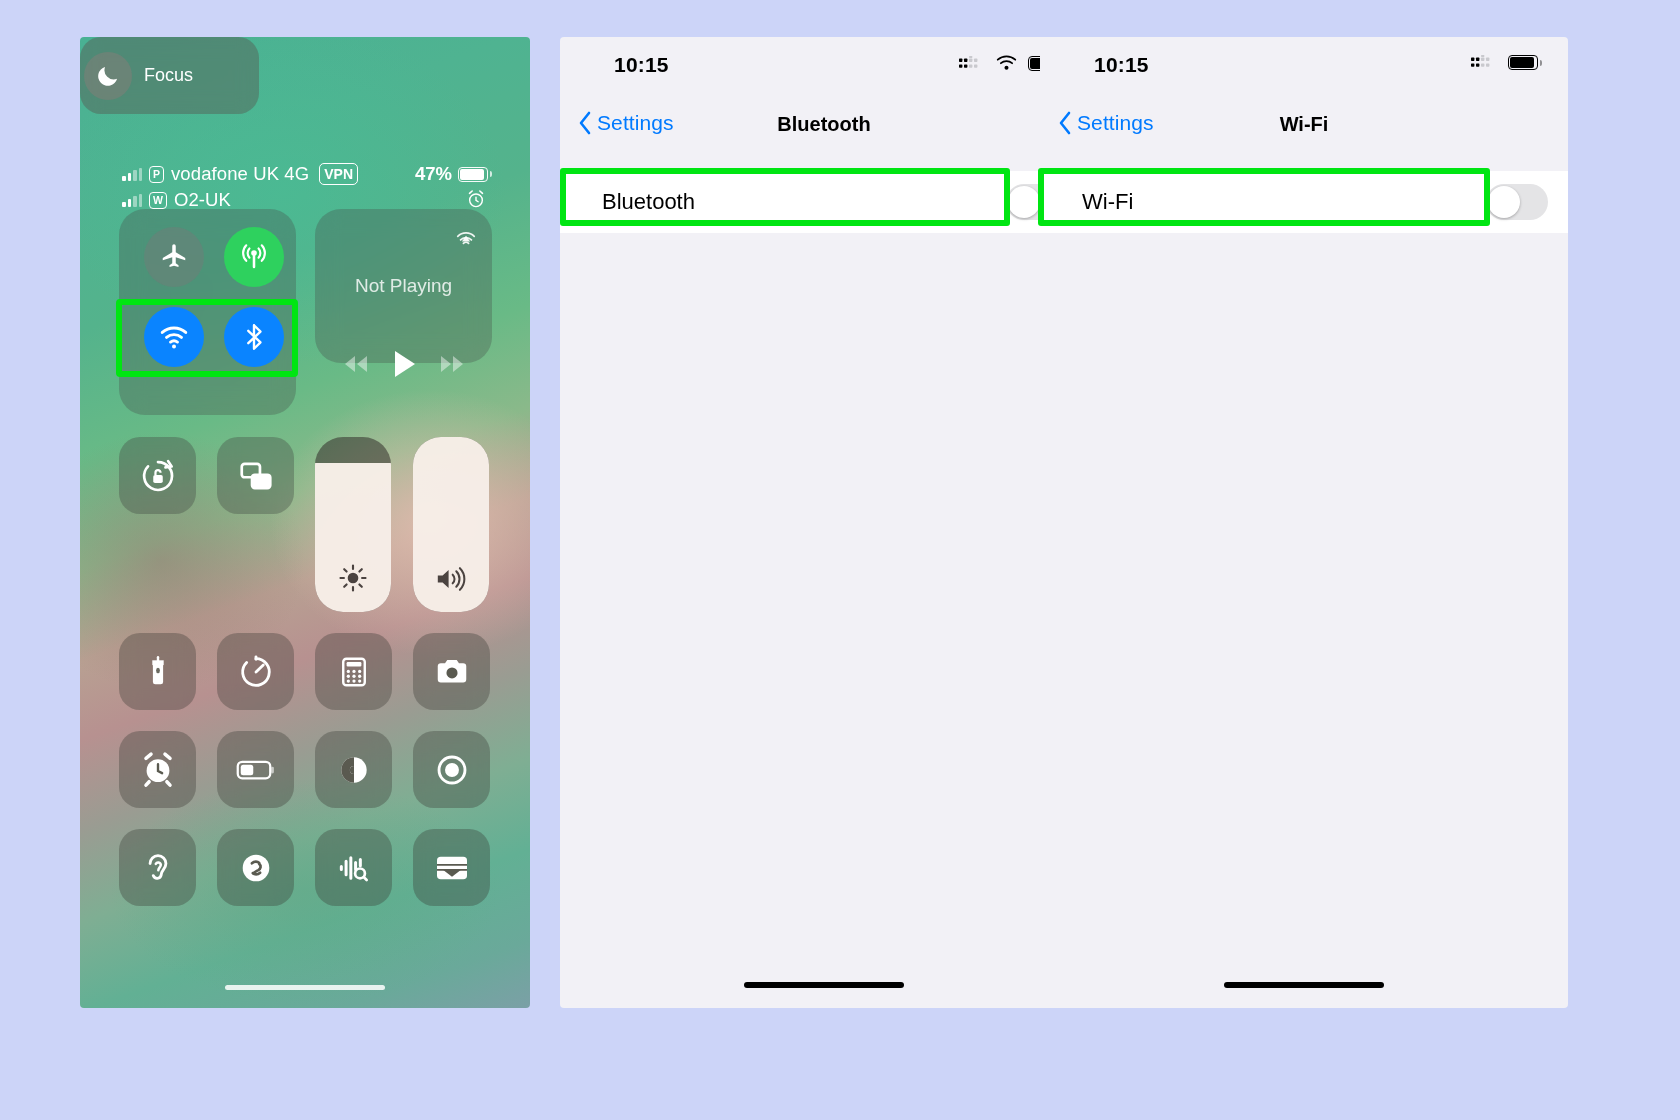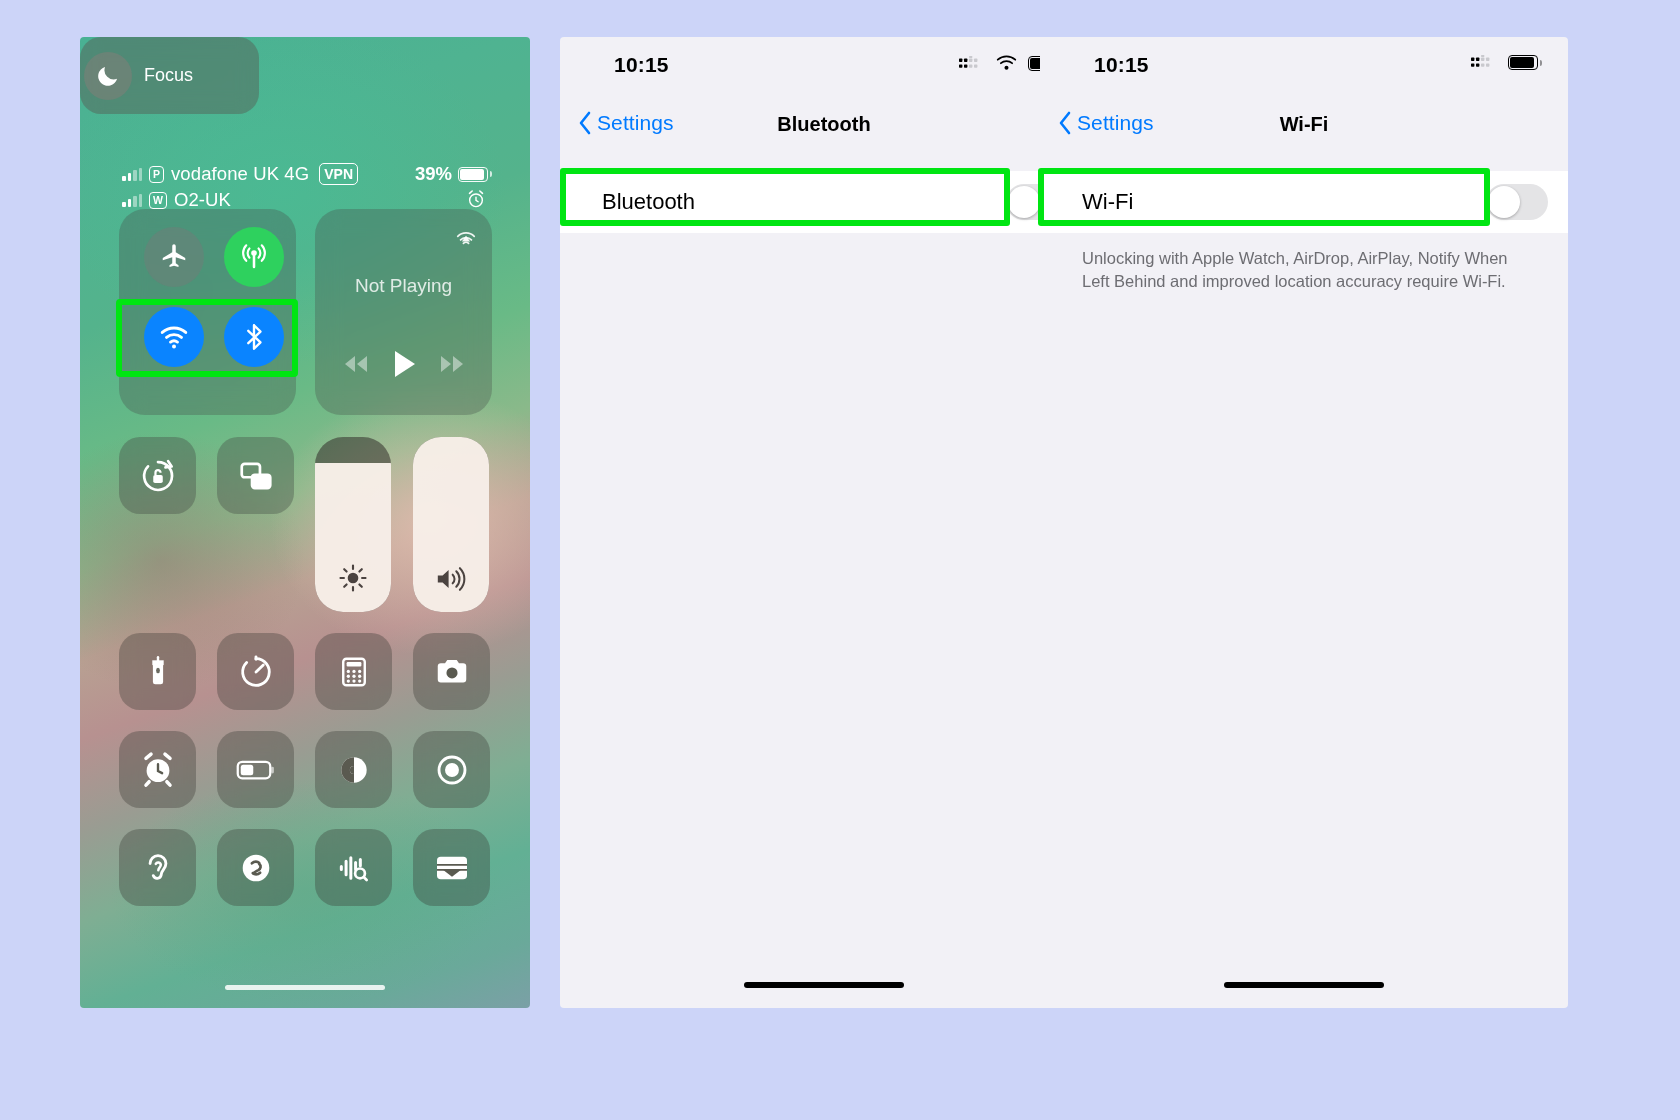--- a/index.html
+++ b/index.html
@@ -67,21 +67,21 @@
 
   
   .tile {
     position:absolute;
     background: rgba(70,70,70,.30);
     border-radius:26px;
     backdrop-filter: blur(12px);
     -webkit-backdrop-filter: blur(12px);
   }
   .conn-tile { left:39px; top:172px; width:177px; height:206px; }
-  .media-tile { left:235px; top:172px; width:177px; height:206px; }
+  .media-tile { left:235px; top:172px; width:177px; height:154px; }
   .round-btn {
     position:absolute; width:60px; height:60px; border-radius:50%;
     background: rgba(120,120,120,.42);
     display:flex; align-items:center; justify-content:center;
   }
   .rb-air  { left:25px;  top:18px; }
   .rb-cell { left:105px; top:18px; background:#2ed15e; }
   .rb-wifi { left:25px;  top:98px; background:#0a84ff; }
   .rb-bt   { left:105px; top:98px; background:#0a84ff; }
 
@@ -208,21 +208,21 @@
           <span class="bars">
               <i></i>
               <i></i>
               <i class="dim"></i>
               <i class="dim"></i>
             </span>
           <span class="simbadge">W</span>
           <span class="cc-sim-label">O2-UK</span>
         </div>
         <div class="cc-batt">
-          <span class="cc-batt-pct">39%</span>
+          <span class="cc-batt-pct">47%</span>
           <span class="battglyph">
             <span class="shell"></span>
               <span class="fill"></span>
               <span class="nub"></span>
           </span>
         </div>
         <svg class="cc-alarm" viewBox="0 0 24 24">
           <circle cx="12" cy="13.5" r="7.6" fill="none" stroke="#fff" stroke-width="1.7"></circle>
           <path d="M12 9.8v3.9l2.6 1.6" fill="none" stroke="#fff" stroke-width="1.7" stroke-linecap="round"></path>
           <path d="M4.2 5.2 7.4 2.4M19.8 5.2 16.6 2.4" stroke="#fff" stroke-width="1.9" stroke-linecap="round"></path>
@@ -517,21 +517,20 @@
       </div>
       <div class="nav-title">Wi-Fi</div>
     </div>
 
     <div class="row-card">
       <span class="row-label">Wi-Fi</span>
       <span class="ios-switch">
           <span class="knob"></span>
         </span>
     </div>
-    <div class="row-footer">Unlocking with Apple Watch, AirDrop, AirPlay, Notify When Left Behind and improved location accuracy require Wi-Fi.</div>
 
     <div class="home-ind-dark"></div>
   </div>
 
   <div class="hl-row hl-bt"></div>
   <div class="hl-row hl-wifi"></div>
 
 </div>
 
 </body></html>

